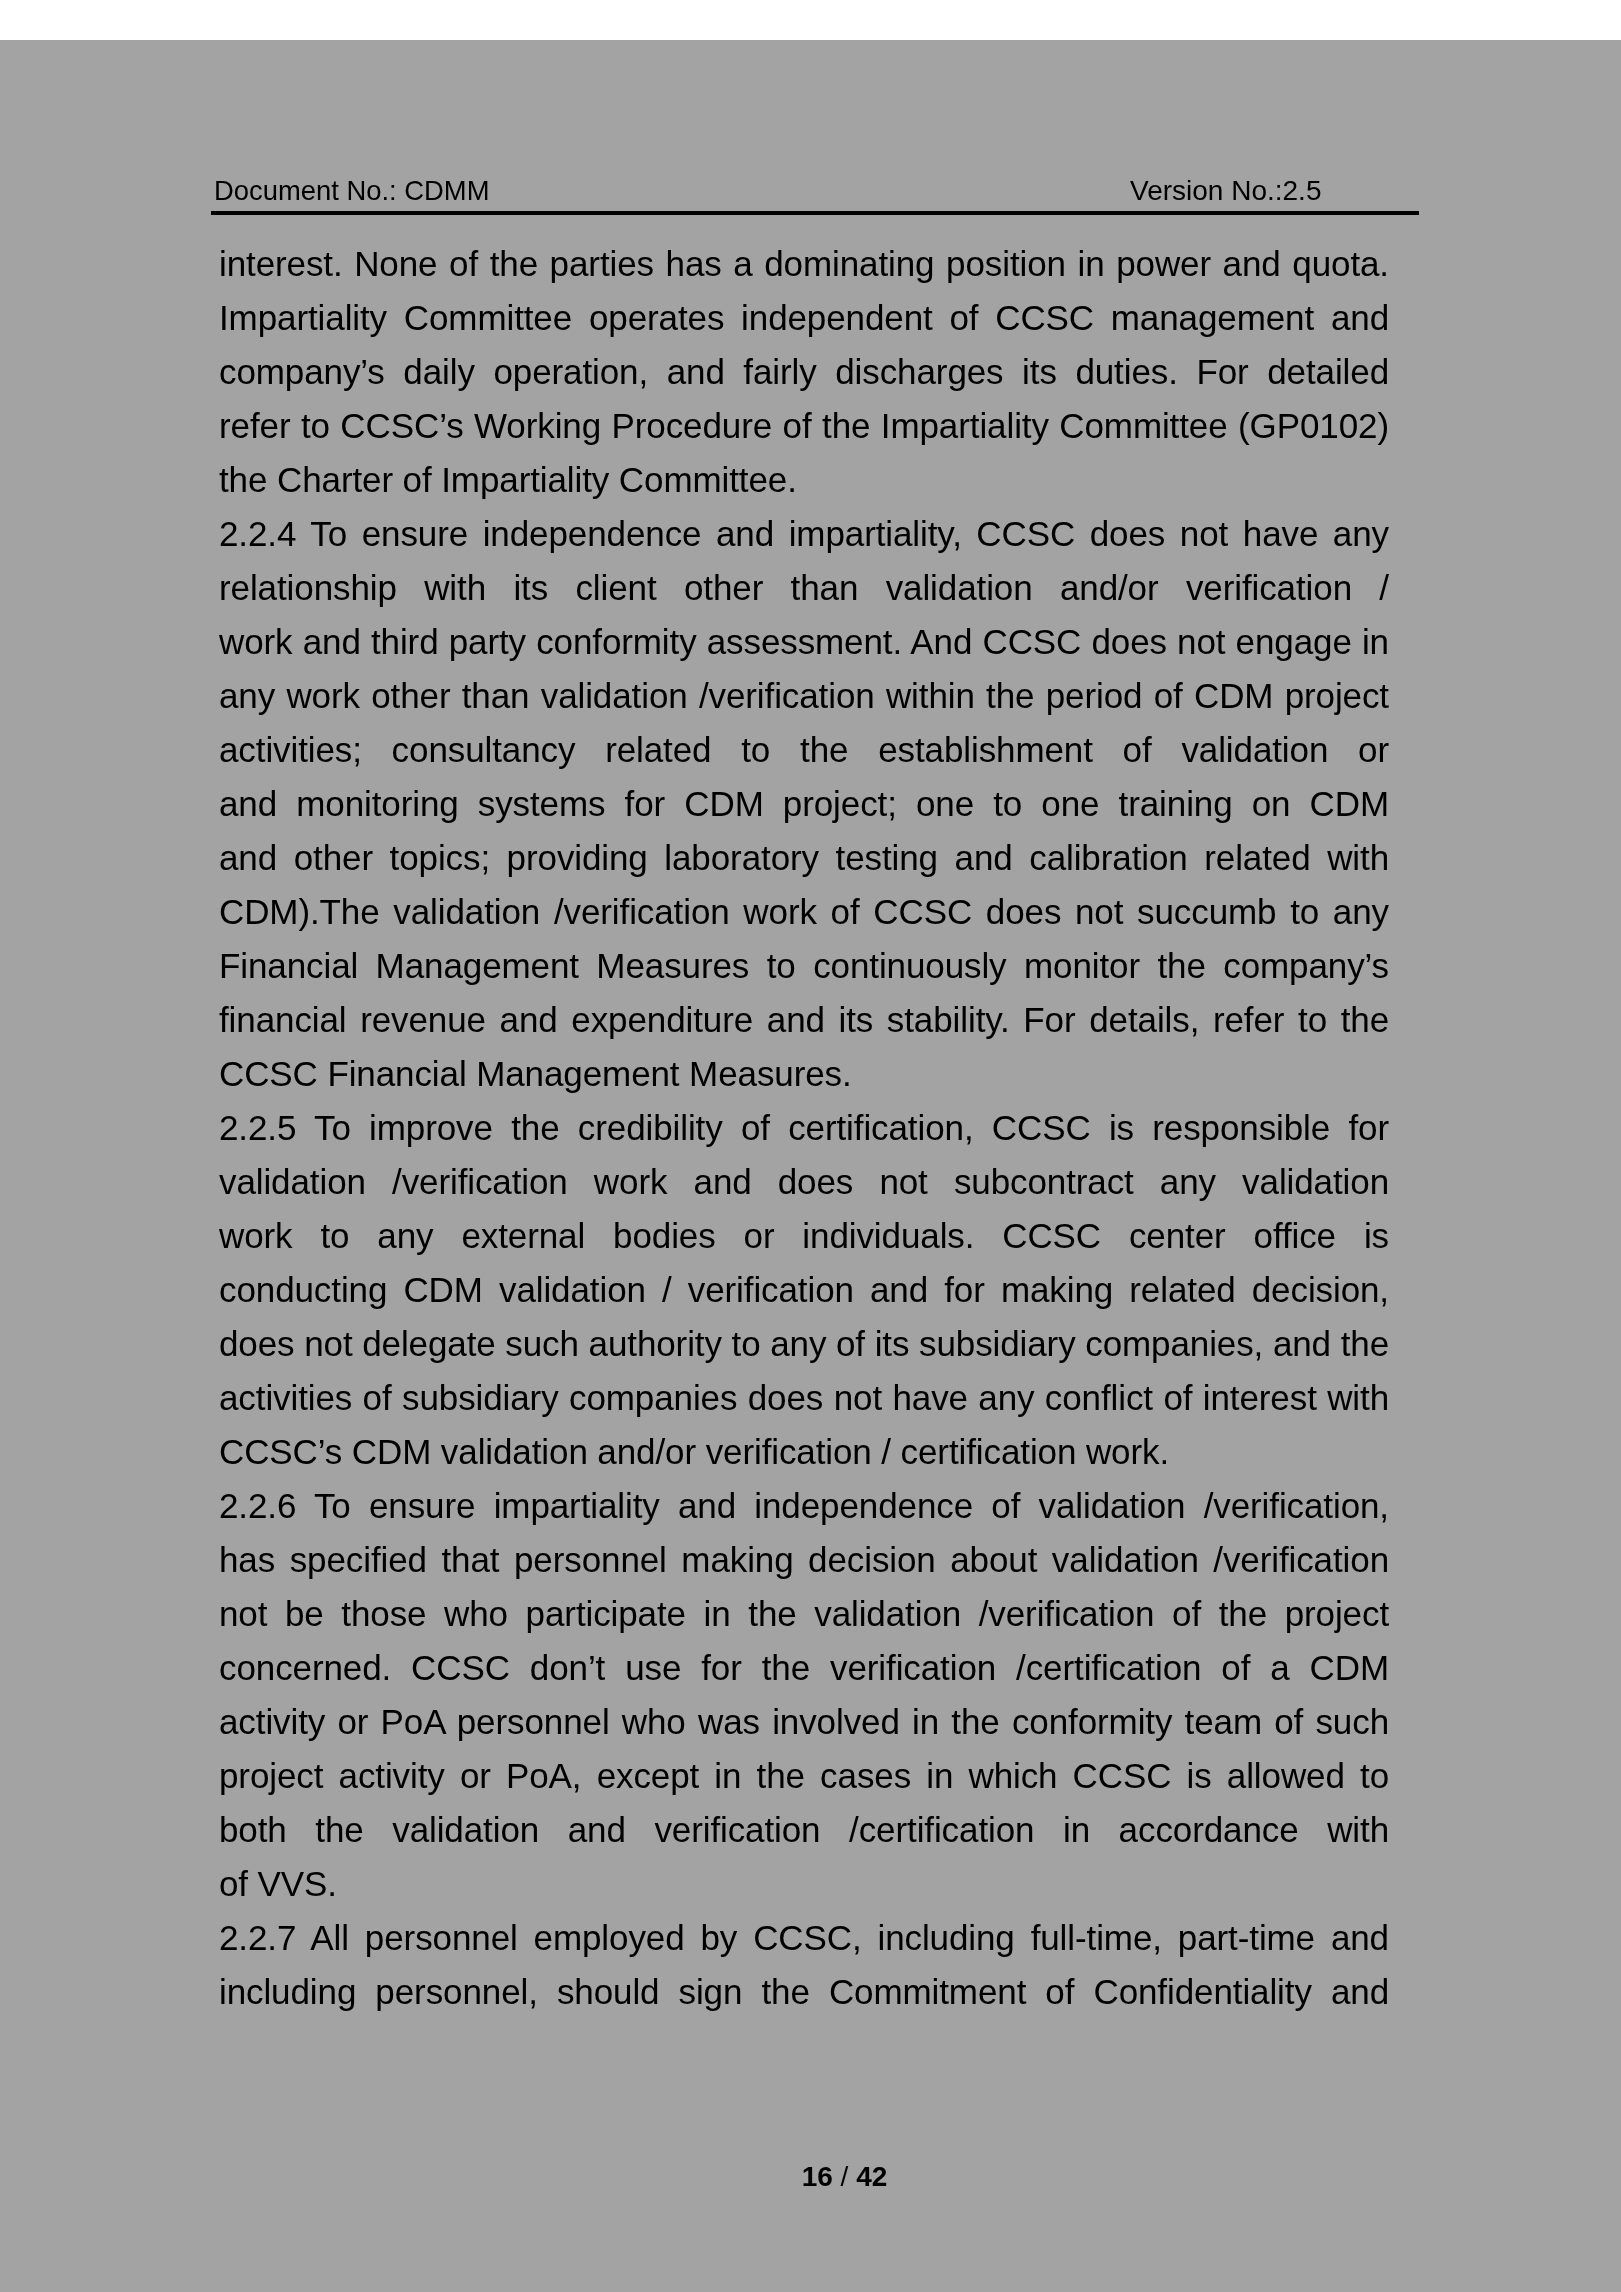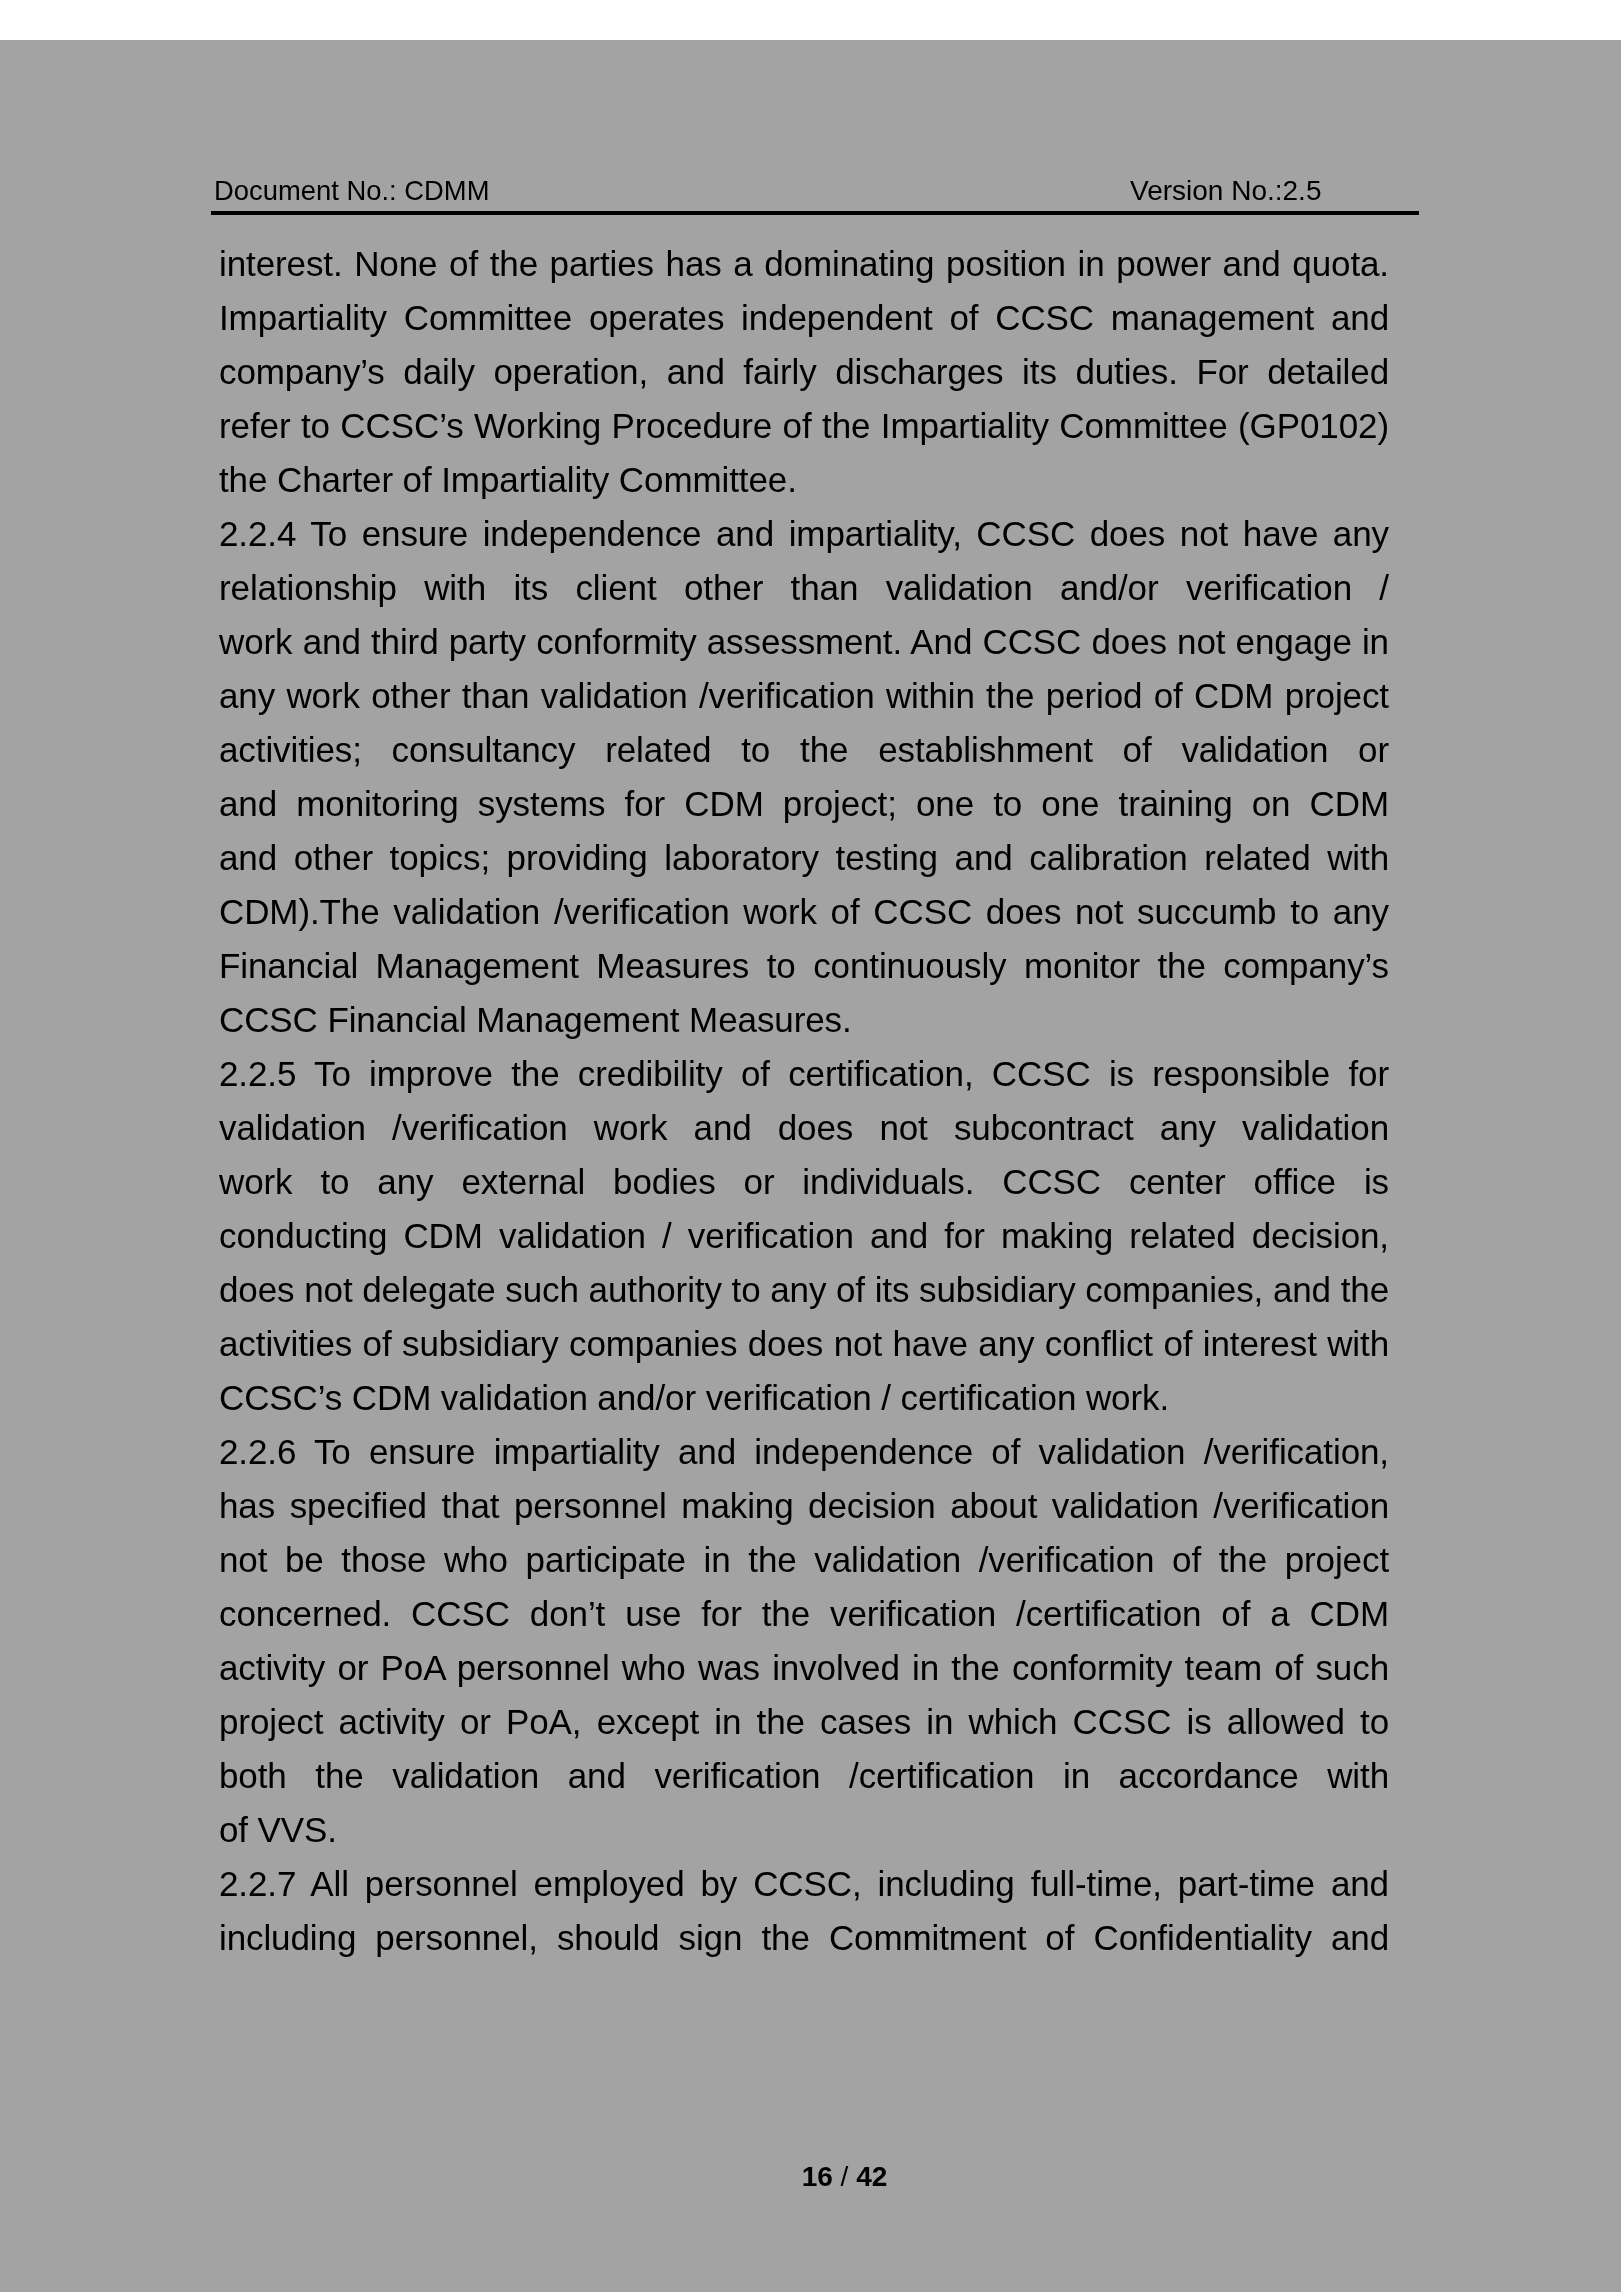--- a/index.html
+++ b/index.html
@@ -96,20 +96,21 @@
       <div class="paragraph">
         <div class="line">2.2.4 To ensure independence and impartiality, CCSC does not have any direct</div>
         <div class="line">relationship with its client other than validation and/or verification / certification</div>
         <div class="line">work and third party conformity assessment. And CCSC does not engage in</div>
         <div class="line">any work other than validation /verification within the period of CDM project</div>
         <div class="line">activities; consultancy related to the establishment of validation or verification</div>
         <div class="line">and monitoring systems for CDM project; one to one training on CDM related</div>
         <div class="line">and other topics; providing laboratory testing and calibration related with</div>
         <div class="line">CDM).The validation /verification work of CCSC does not succumb to any</div>
         <div class="line">Financial Management Measures to continuously monitor the company’s</div>
+        <div class="line">financial revenue and expenditure and its stability. For details, refer to the</div>
         <div class="line lastline">CCSC Financial Management Measures.</div>
       </div>
       <div class="paragraph">
         <div class="line">2.2.5 To improve the credibility of certification, CCSC is responsible for CDM</div>
         <div class="line">validation /verification work and does not subcontract any validation /verification</div>
         <div class="line">work to any external bodies or individuals. CCSC center office is responsible for</div>
         <div class="line">conducting CDM validation / verification and for making related decision, and</div>
         <div class="line">does not delegate such authority to any of its subsidiary companies, and the</div>
         <div class="line">activities of subsidiary companies does not have any conflict of interest with</div>
         <div class="line lastline">CCSC’s CDM validation and/or verification / certification work.</div>

